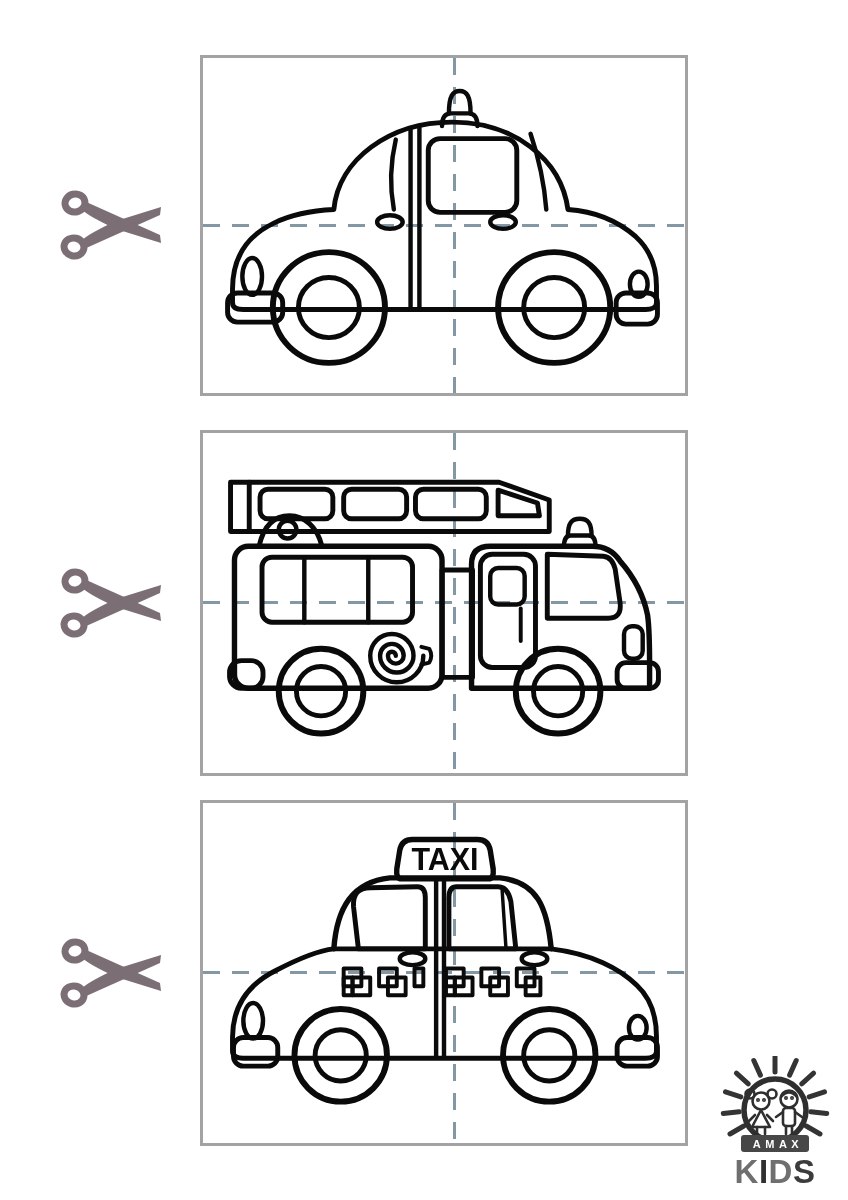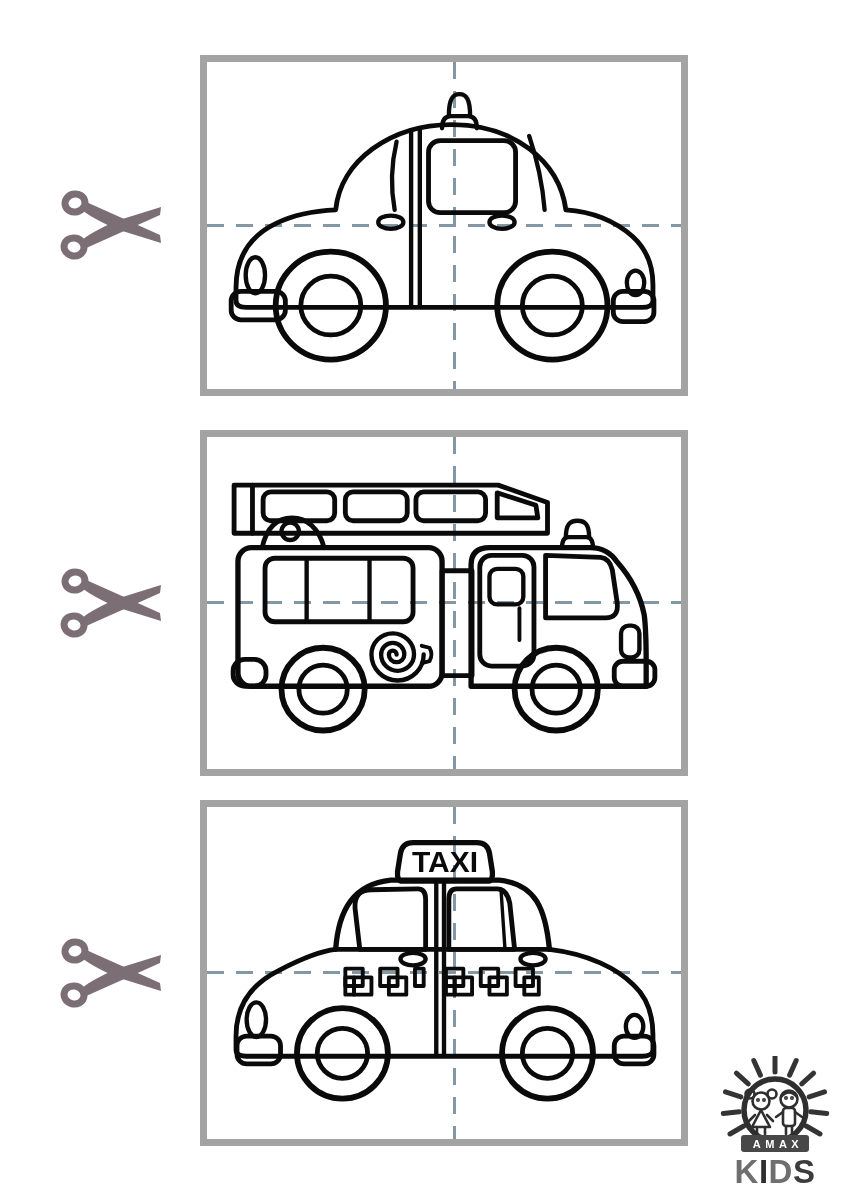--- a/index.html
+++ b/index.html
@@ -1,18 +1,18 @@
 <!DOCTYPE html>
 <html><head>
 <meta charset="utf-8">
 <style>
   html,body{margin:0;padding:0;background:#ffffff;}
   .sheet{position:relative;width:848px;height:1200px;background:#fff;overflow:hidden;
          font-family:"Liberation Sans", sans-serif;}
-  .frame{position:absolute;left:200px;width:488px;border:7px solid #a3a3a3;box-sizing:border-box;background:#fff;}
+  .frame{position:absolute;left:200px;width:488px;border:3px solid #a3a3a3;box-sizing:border-box;background:#fff;}
   .frame-1{top:55px;height:341px;}
   .frame-2{top:430px;height:346px;}
   .frame-3{top:800px;height:346px;}
   .cut-h{position:absolute;left:0;right:0;top:calc(50% - 2px);height:3px;
          background:repeating-linear-gradient(to right,#8397a5 0 17px,transparent 17px 29px);}
   .cut-v{position:absolute;top:0;bottom:0;left:51.8%;width:3px;
          background:repeating-linear-gradient(to bottom,#8397a5 0 17px,transparent 17px 29px);}
   .vehicle{position:absolute;inset:0;width:100%;height:100%;}
   .vehicle path,.vehicle rect,.vehicle circle,.vehicle ellipse,.vehicle line{
          stroke:#0a0a0a;fill:none;stroke-linecap:round;stroke-linejoin:round;}

